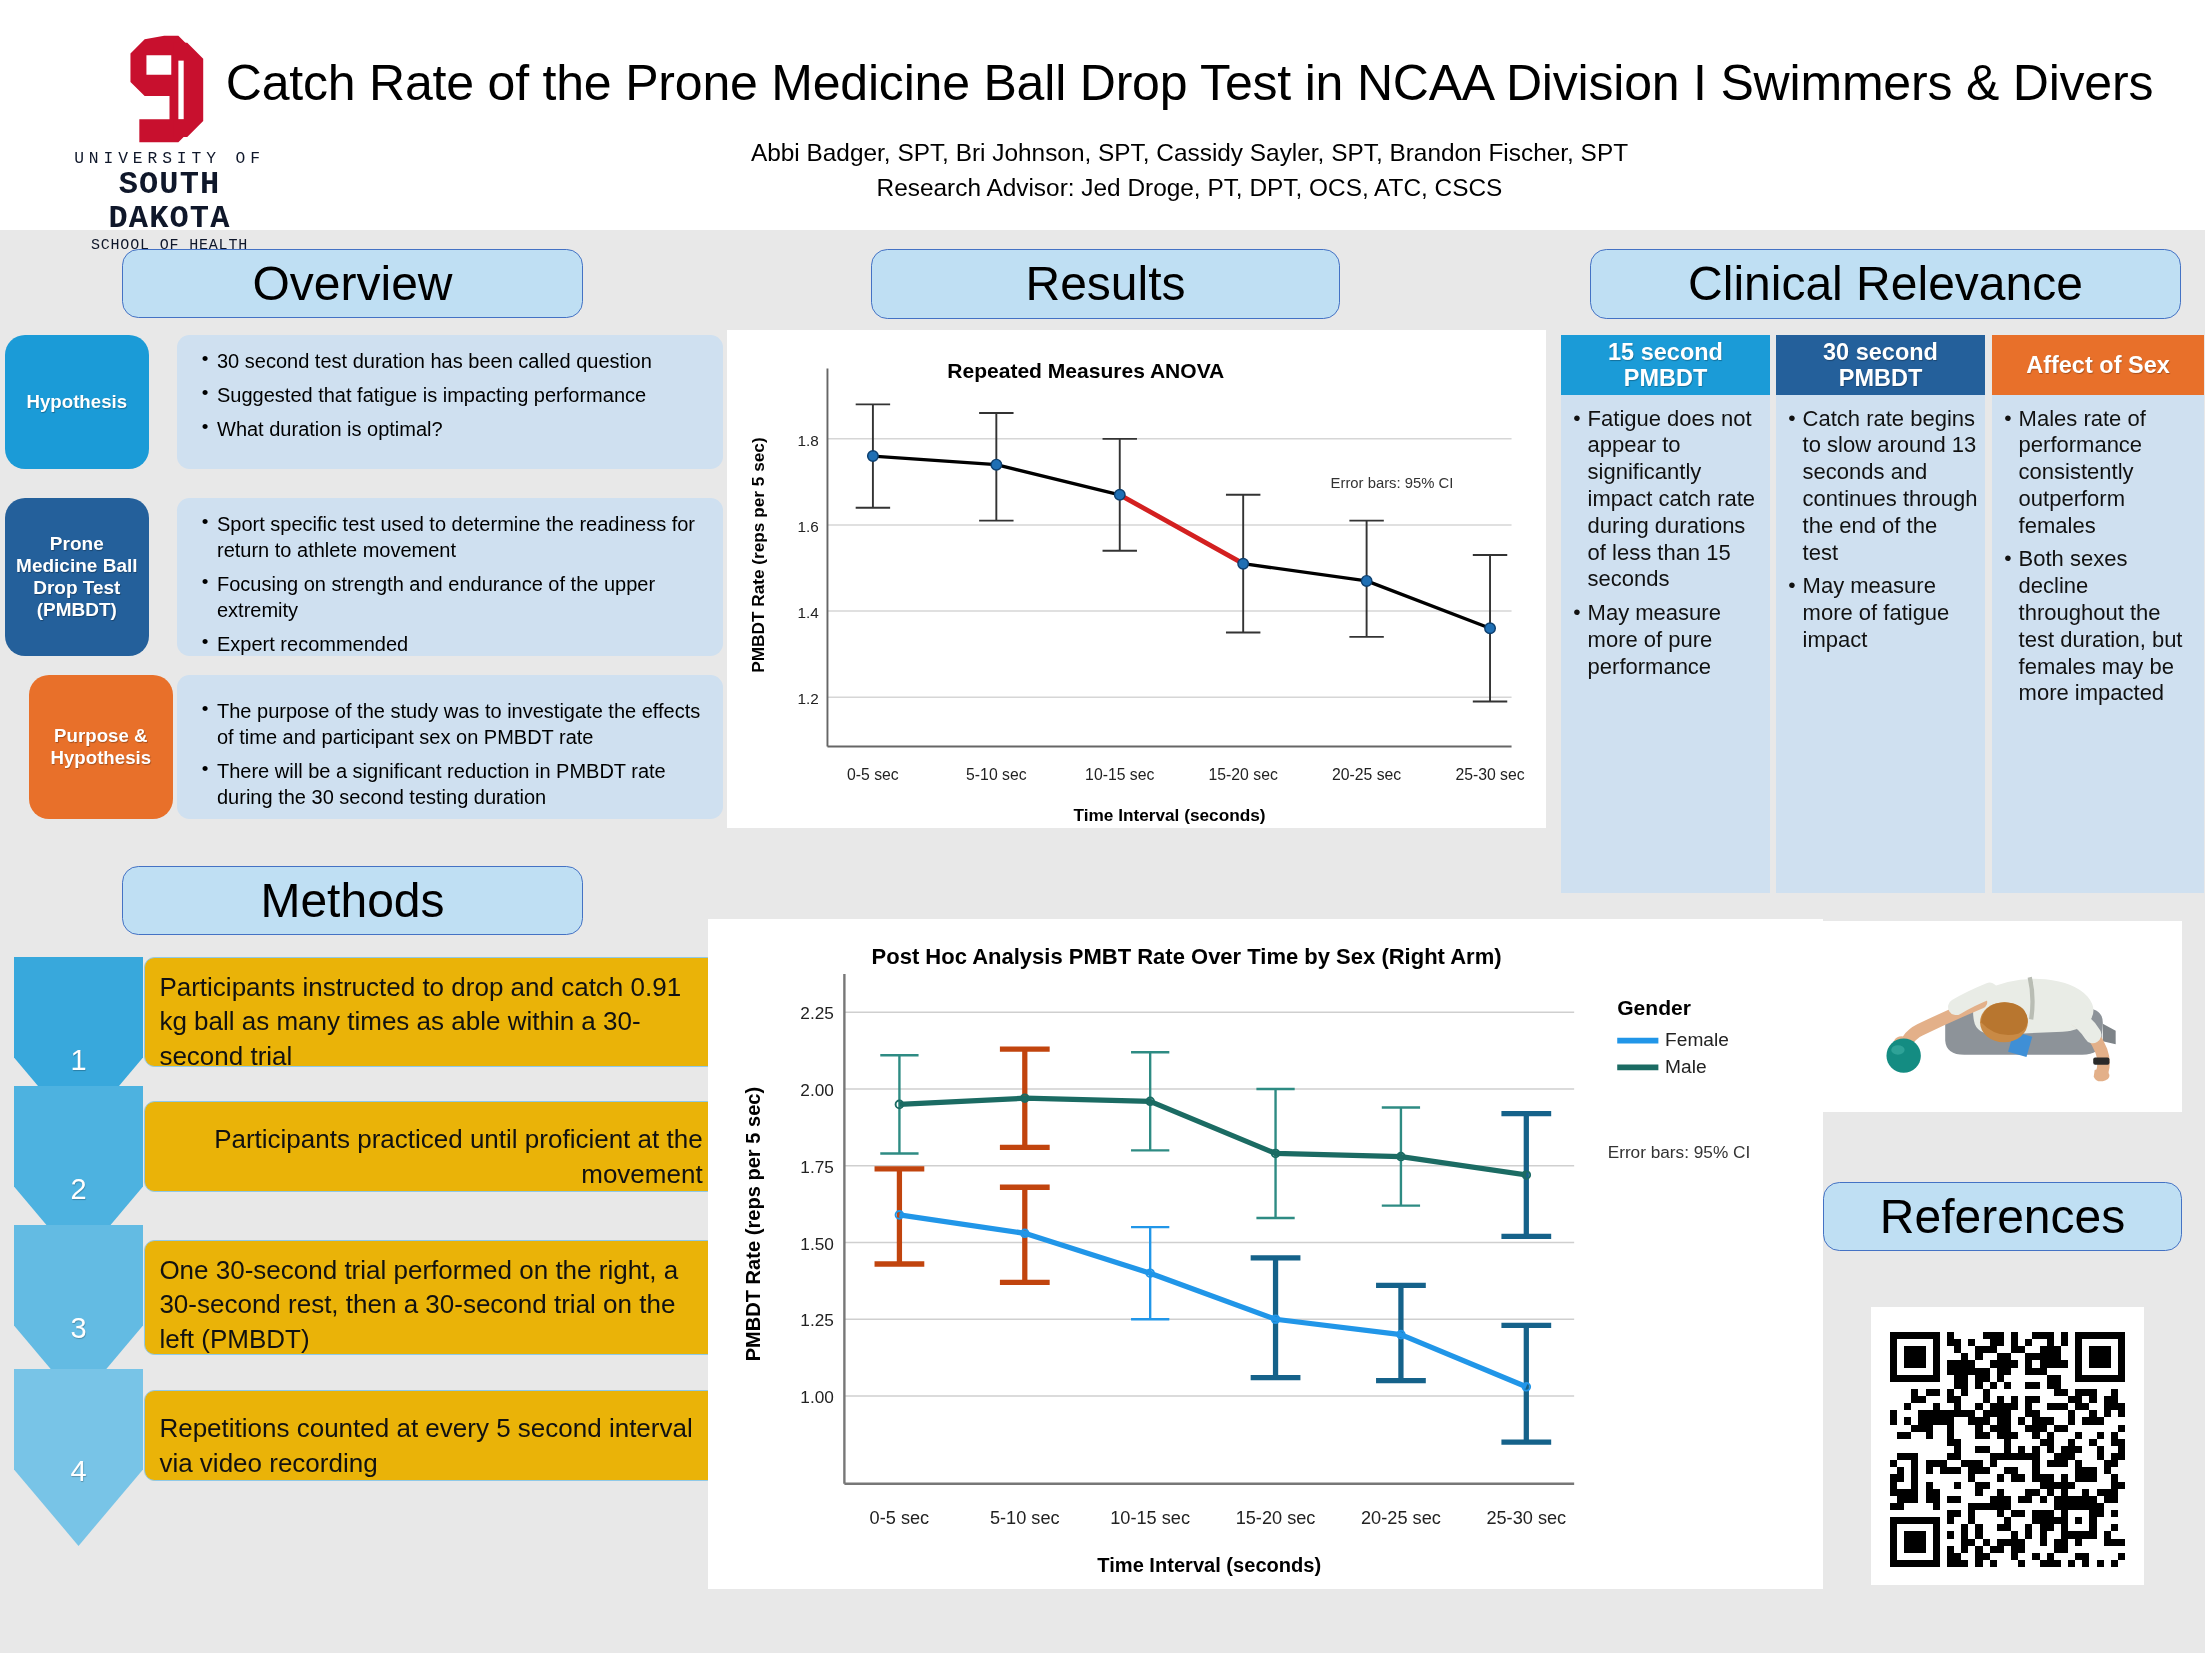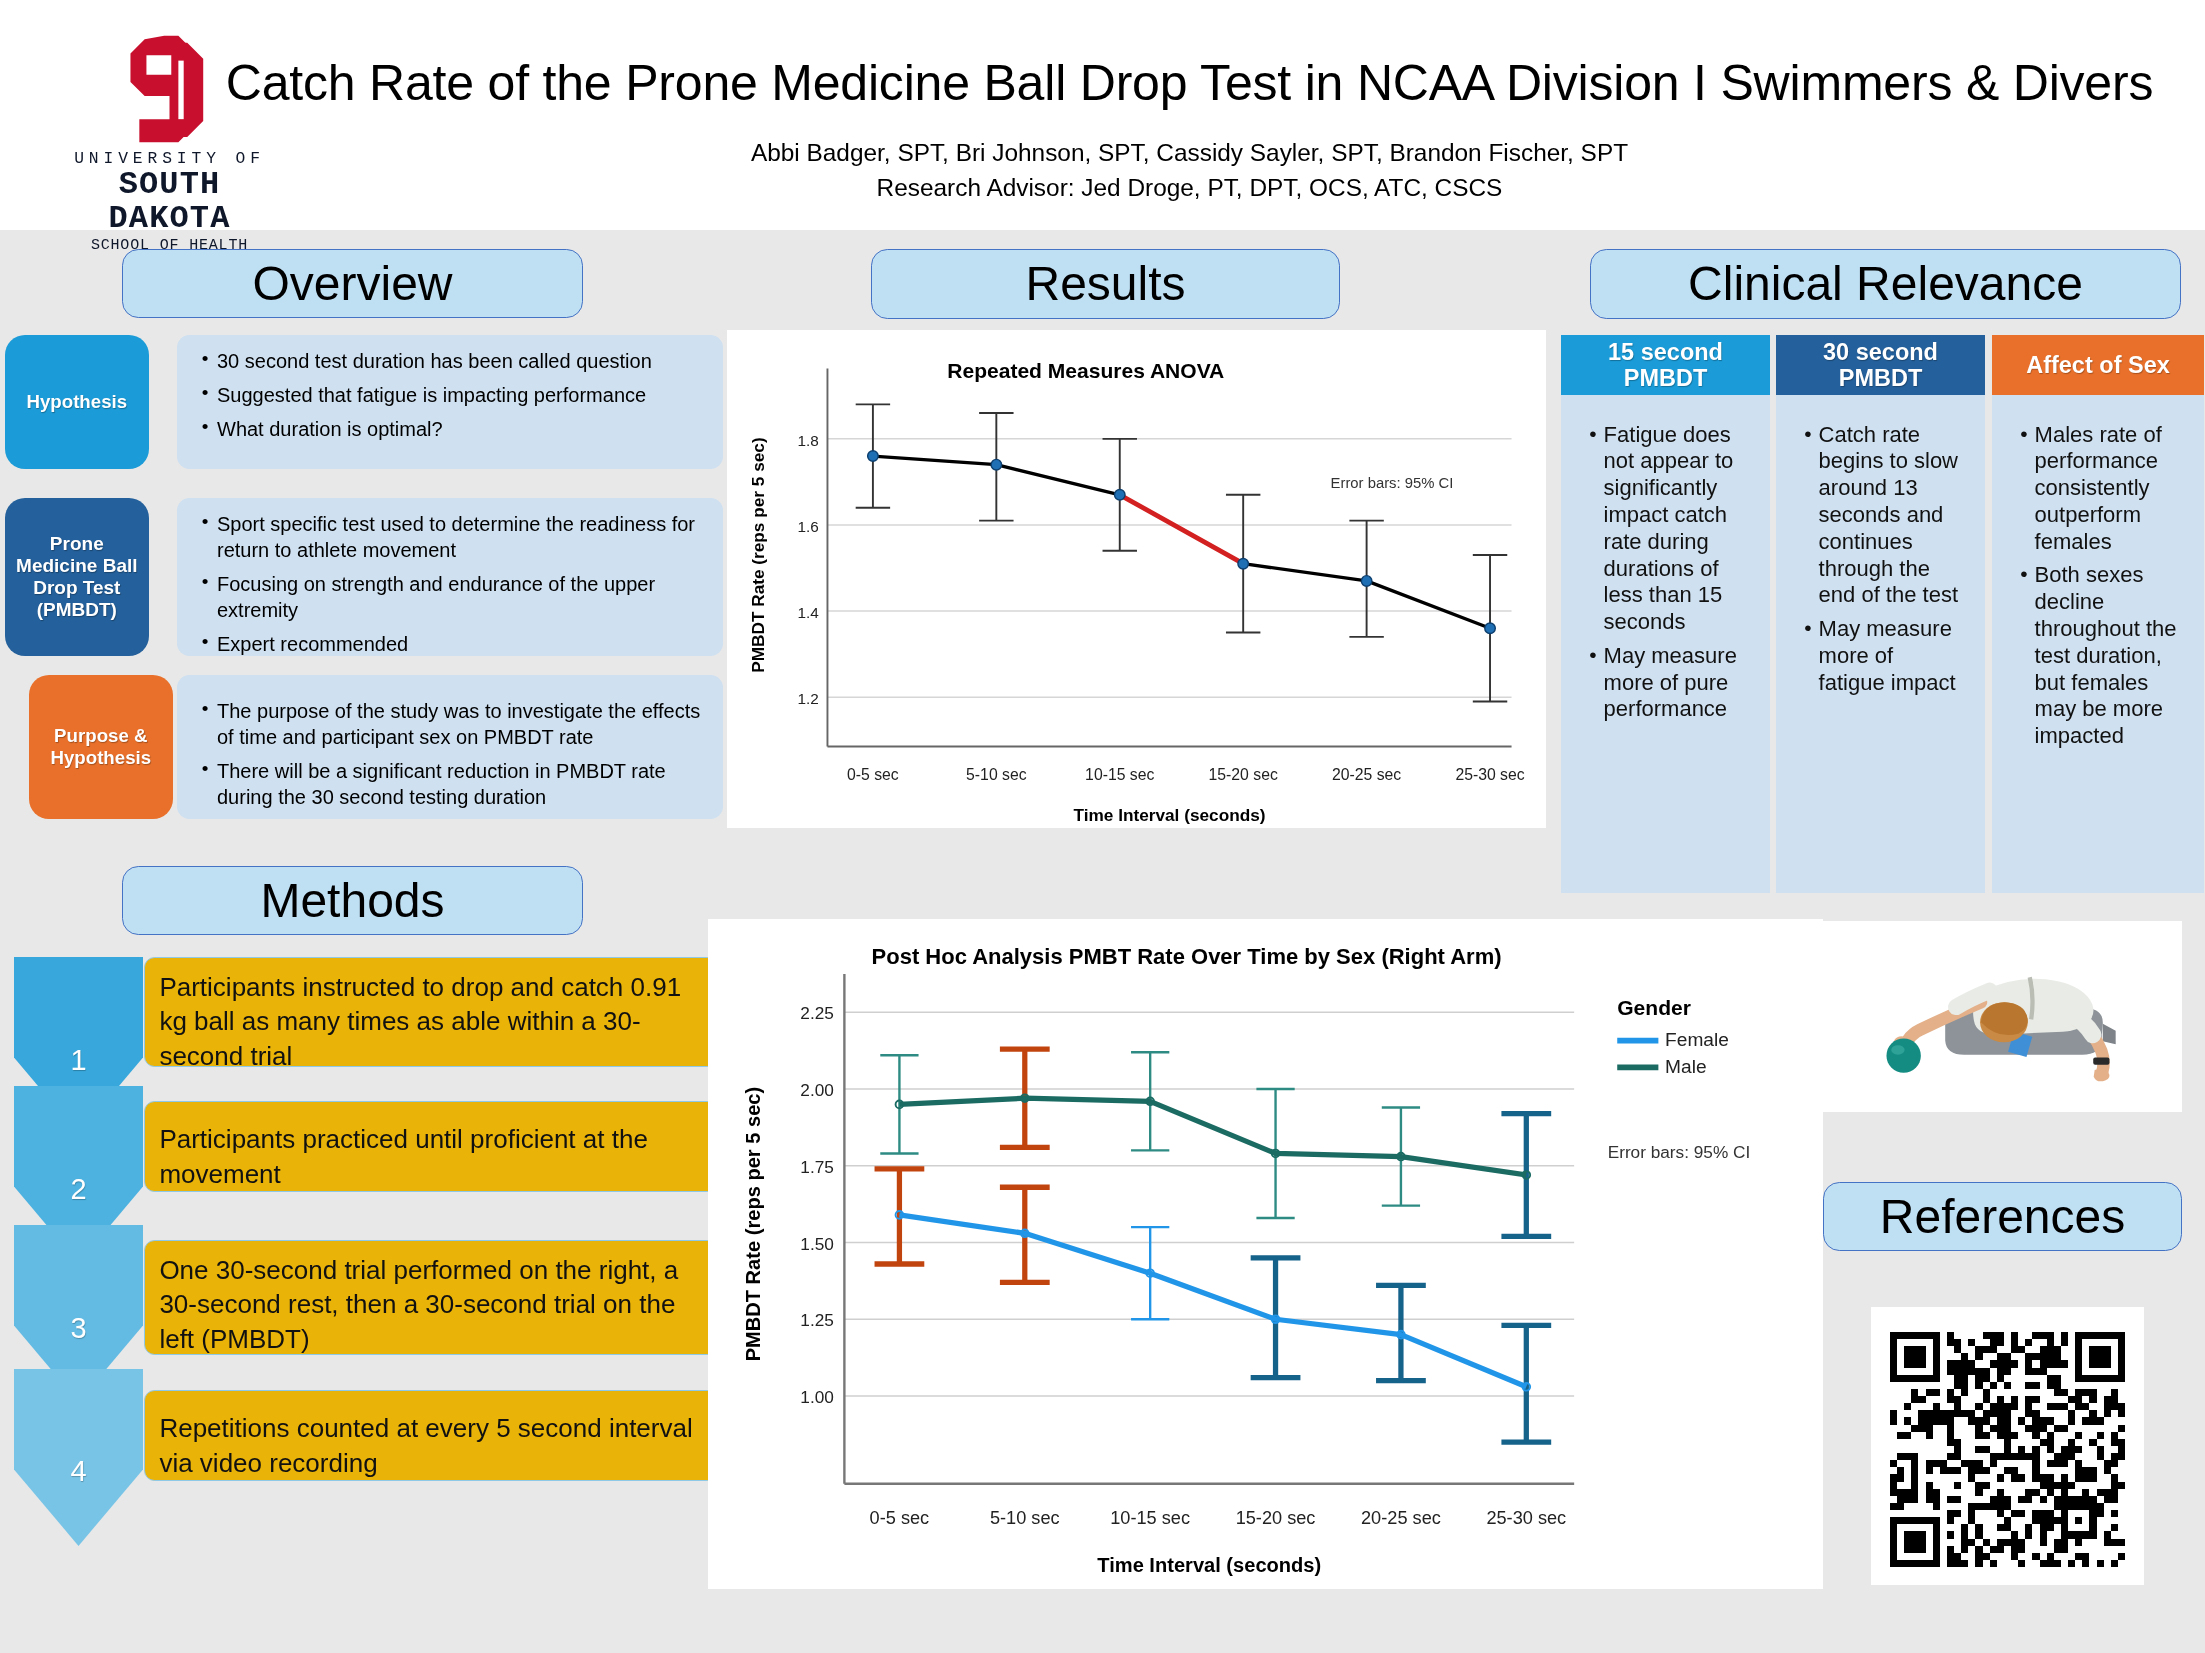--- a/index.html
+++ b/index.html
@@ -58,21 +58,21 @@
   #methods-chart-panel{position:absolute;left:708px;top:919px;width:1115px;height:670px;background:#fff;}
 
   
   #clinical-banner{left:1590px;top:249px;width:589px;height:68px;}
   .cr-col{position:absolute;top:335px;width:209px;}
   .cr-head{height:60px;display:flex;align-items:center;justify-content:center;text-align:center;
     color:#fff;font-weight:700;font-size:23.5px;line-height:1.12;
     text-shadow:0.7px 0.7px 1px rgba(0,0,0,.28);padding:0 3.8px;box-sizing:border-box;}
   .cr-body{background:#cfe0f0;box-sizing:border-box;padding:10.5px 6.7px 12.4px 8.6px;
     font-size:22px;color:#111;line-height:1.22;}
-  .cr-body ul{margin:16px;padding:0 0 0 18px;list-style:none;}
+  .cr-body ul{margin:0;padding:0 0 0 18px;list-style:none;}
   .cr-body li{margin:0 0 6.7px 0;position:relative;}
   .cr-body li:before{content:"\2022";position:absolute;left:-14.4px;top:-1px;font-size:21px;}
 
   
   #photo-panel{position:absolute;left:1823px;top:921px;width:359px;height:191px;background:#fff;}
   #refs-banner{left:1823px;top:1182px;width:357px;height:67px;}
   #qr-panel{position:absolute;left:1871px;top:1307px;width:273px;height:278px;background:#fff;}
   #qr-canvas{position:absolute;left:19px;top:25px;width:235px;height:235px;}
 </style>
 </head>
@@ -140,21 +140,21 @@
 <svg class="m-chevron" style="left:14.4px;top:957px;width:129px;height:177px;" viewBox="0 0 270 370">
   <polygon points="0,0 270,0 270,210 135,370 0,210" fill="#38A8DC"></polygon>
 </svg>
 <div class="m-num" style="left:50px;top:1046px;">1</div>
 <div class="m-card" style="left:144px;top:957px;width:574px;height:110px;">Participants instructed to drop and catch 0.91 kg ball as many times as able within a 30-second trial</div>
 
 <svg class="m-chevron" style="left:14.4px;top:1086px;width:129px;height:177px;" viewBox="0 0 270 370">
   <polygon points="0,0 270,0 270,210 135,370 0,210" fill="#4DB2E0"></polygon>
 </svg>
 <div class="m-num" style="left:50px;top:1175px;">2</div>
-<div class="m-card" style="left:144px;top:1101px;width:574px;height:91px;padding-top:20px;">Participants practiced until proficient at the movement</div>
+<div class="m-card" style="left:144px;top:1101px;width:574px;height:91px;padding-top:20px;text-align:right;">Participants practiced until proficient at the movement</div>
 
 <svg class="m-chevron" style="left:14.4px;top:1225px;width:129px;height:177px;" viewBox="0 0 270 370">
   <polygon points="0,0 270,0 270,210 135,370 0,210" fill="#63BBE3"></polygon>
 </svg>
 <div class="m-num" style="left:50px;top:1314px;">3</div>
 <div class="m-card" style="left:144px;top:1240px;width:574px;height:115px;">One 30-second trial performed on the right, a 30-second rest, then a 30-second trial on the left (PMBDT)</div>
 
 <svg class="m-chevron" style="left:14.4px;top:1369px;width:129px;height:177px;" viewBox="0 0 270 370">
   <polygon points="0,0 270,0 270,210 135,370 0,210" fill="#78C4E7"></polygon>
 </svg>

